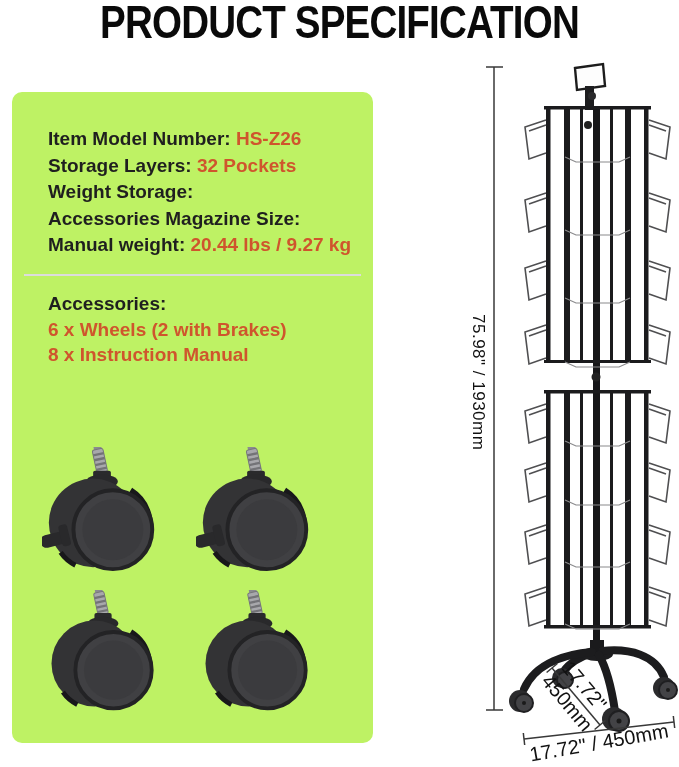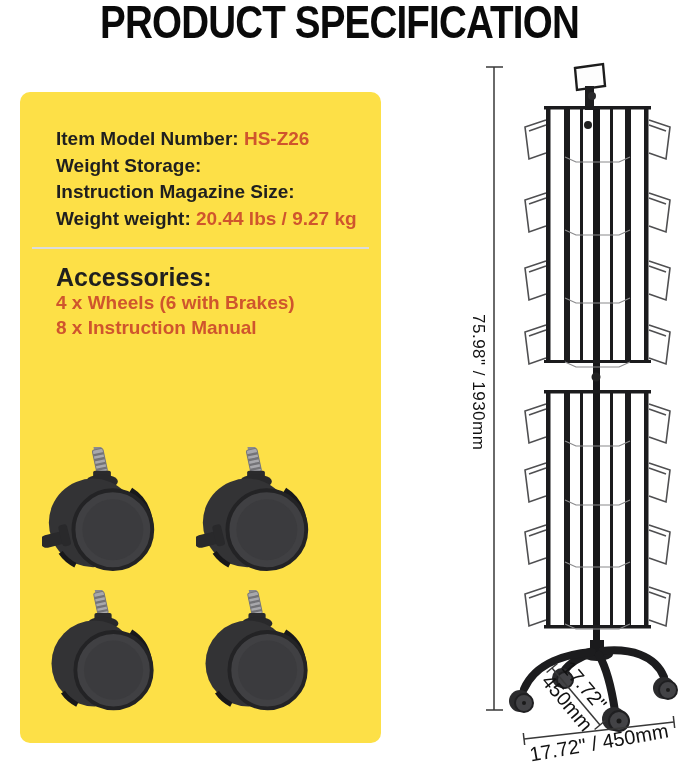--- a/index.html
+++ b/index.html
@@ -13,34 +13,34 @@
   .title{
     position:absolute;top:-6px;left:0;width:100%;
     text-align:center;
     font-size:47px;font-weight:700;letter-spacing:-1px;
     color:#0a0a0a;
     transform:scaleX(0.82);
     white-space:nowrap;
     margin:0;
   }
   .spec-panel{
-    position:absolute;left:20px;top:92px;width:361px;height:651px;
-    background:#fde047;border-radius:10px;
+    position:absolute;left:12px;top:92px;width:361px;height:651px;
+    background:#bef264;border-radius:10px;
   }
   .spec-text{
     padding:34px 18px 0 36px;
     font-size:19px;font-weight:700;line-height:26.5px;
   }
   .spec-line .k{color:#1f1f1f;}
   .spec-line .v{color:#cf552d;}
   .divider{
     border:none;border-top:2px solid #dcdcdc;
     margin:15px 12px 15px 12px;
   }
-  .acc-heading{color:#1f1f1f;font-size:25px;font-weight:700;line-height:26px;margin-left:36px;margin-top:2px;}
+  .acc-heading{color:#1f1f1f;font-size:19px;font-weight:700;line-height:26px;margin-left:36px;margin-top:2px;}
   .acc-line{color:#cf552d;font-size:19px;font-weight:700;line-height:25px;margin-left:36px;}
   .wheel{position:absolute;}
   .rack-svg{position:absolute;left:480px;top:55px;}
   .dim-text{position:absolute;color:#111;white-space:nowrap;}
   .dim-height{
     left:468px;top:314px;
     writing-mode:vertical-rl;
     font-size:17px;letter-spacing:0.5px;
   }
   .dim-diag-in{
@@ -64,27 +64,28 @@
 </head>
 <body>
 
 <div class="page">
 
   <h1 class="title">PRODUCT SPECIFICATION</h1>
 
   <div class="spec-panel">
     <div class="spec-text">
       <div class="spec-line"><span class="k">Item Model Number: </span><span class="v">HS-Z26</span></div>
+      <div class="spec-line"><span class="k">Storage Layers: </span><span class="v">32 Pockets</span></div>
       <div class="spec-line"><span class="k">Weight Storage:</span><span class="v"></span></div>
-      <div class="spec-line"><span class="k">Instruction Magazine Size:</span><span class="v"></span></div>
-      <div class="spec-line"><span class="k">Weight weight: </span><span class="v">20.44 lbs / 9.27 kg</span></div>
+      <div class="spec-line"><span class="k">Accessories Magazine Size:</span><span class="v"></span></div>
+      <div class="spec-line"><span class="k">Manual weight: </span><span class="v">20.44 lbs / 9.27 kg</span></div>
     </div>
     <hr class="divider">
     <div class="acc-heading">Accessories:</div>
-    <div class="acc-line">4 x Wheels (6 with Brakes)</div>
+    <div class="acc-line">6 x Wheels (2 with Brakes)</div>
     <div class="acc-line">8 x Instruction Manual</div>
   </div>
 
   <svg width="0" height="0" style="position:absolute" aria-hidden="true">
     <defs>
       <g id="caster">
         <g transform="rotate(-12 58 22)">
           <rect x="55" y="-2" width="8" height="5" rx="1.5" fill="#8b8b8f"></rect>
           <rect x="53" y="2" width="11" height="24" rx="2" fill="#a8a8ac" stroke="#77777b" stroke-width="1"></rect>
           <rect x="53" y="6" width="11" height="2.4" fill="#737377"></rect>

